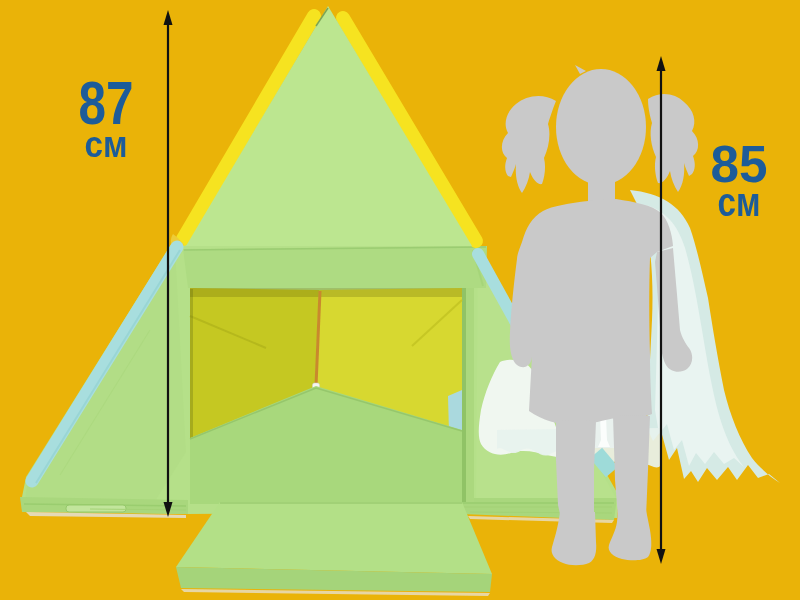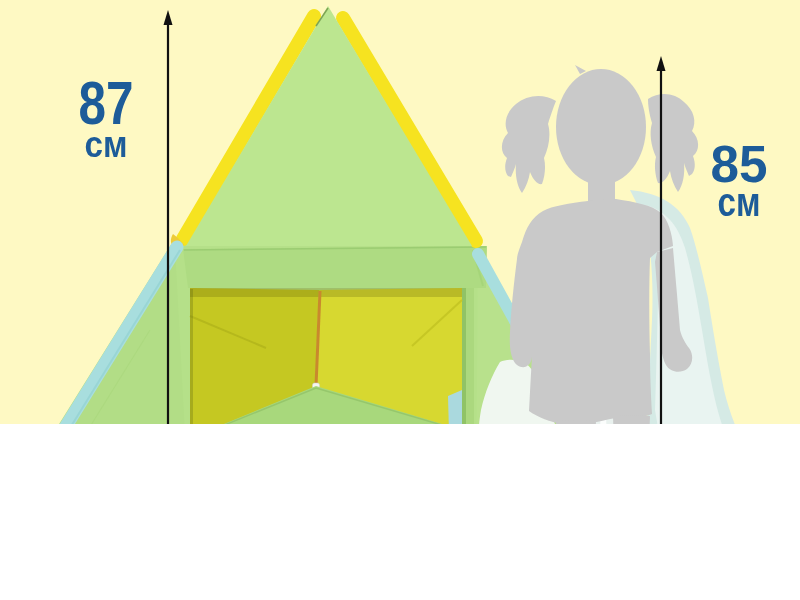--- a/index.html
+++ b/index.html
@@ -1,16 +1,16 @@
 <!DOCTYPE html>
 <html><head>
 <meta charset="utf-8">
 <style>
   html,body{margin:0;padding:0;background:#ffffff;}
-  #stage{position:relative;width:800px;height:424px;background:#fef9c3;overflow:hidden;
+  #stage{position:relative;width:800px;height:600px;background:#eab308;overflow:hidden;
          font-family:"Liberation Sans", sans-serif;}
 </style>
 </head>
 <body>
 <div id="stage">
 <svg width="800" height="600" viewBox="0 0 800 600" xmlns="http://www.w3.org/2000/svg">
 
   <path d="M329,10 L186,244 L172,243 L26,477 L22,497 L24,511 L186,514 L470,512
            L617,518 L619,496 L480,250 L472,246 Z" fill="#b5e089"></path>
 

